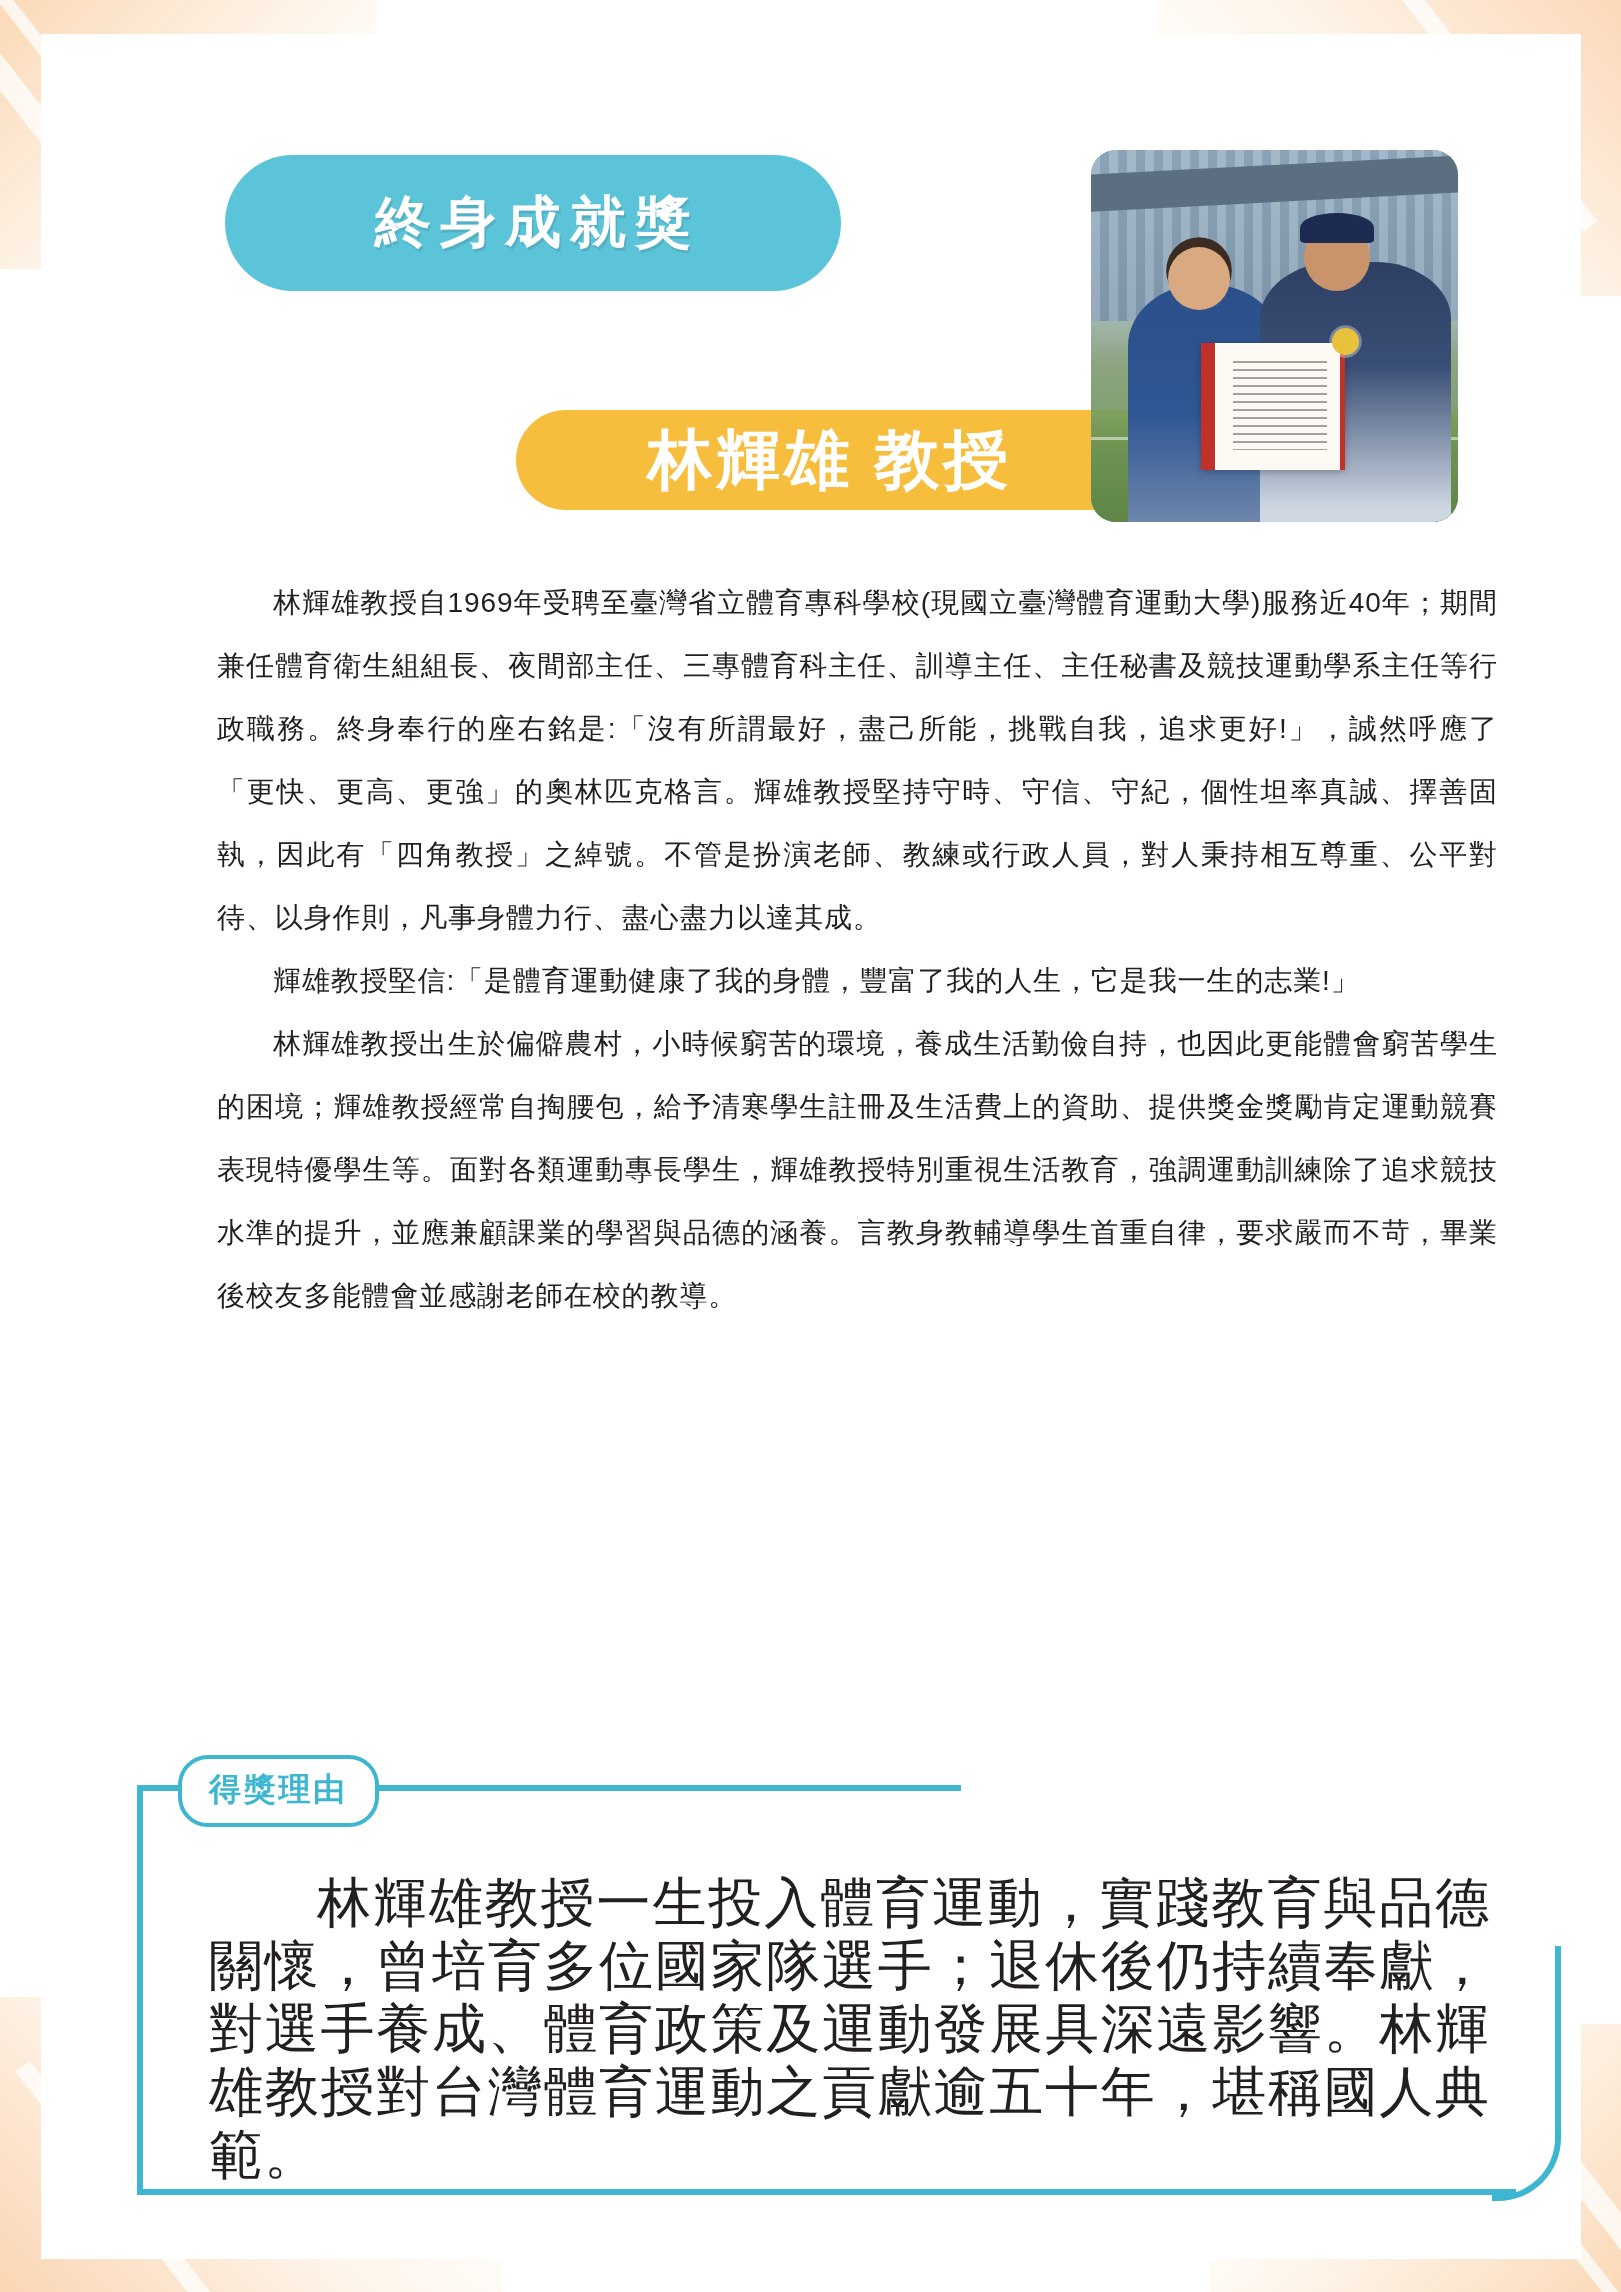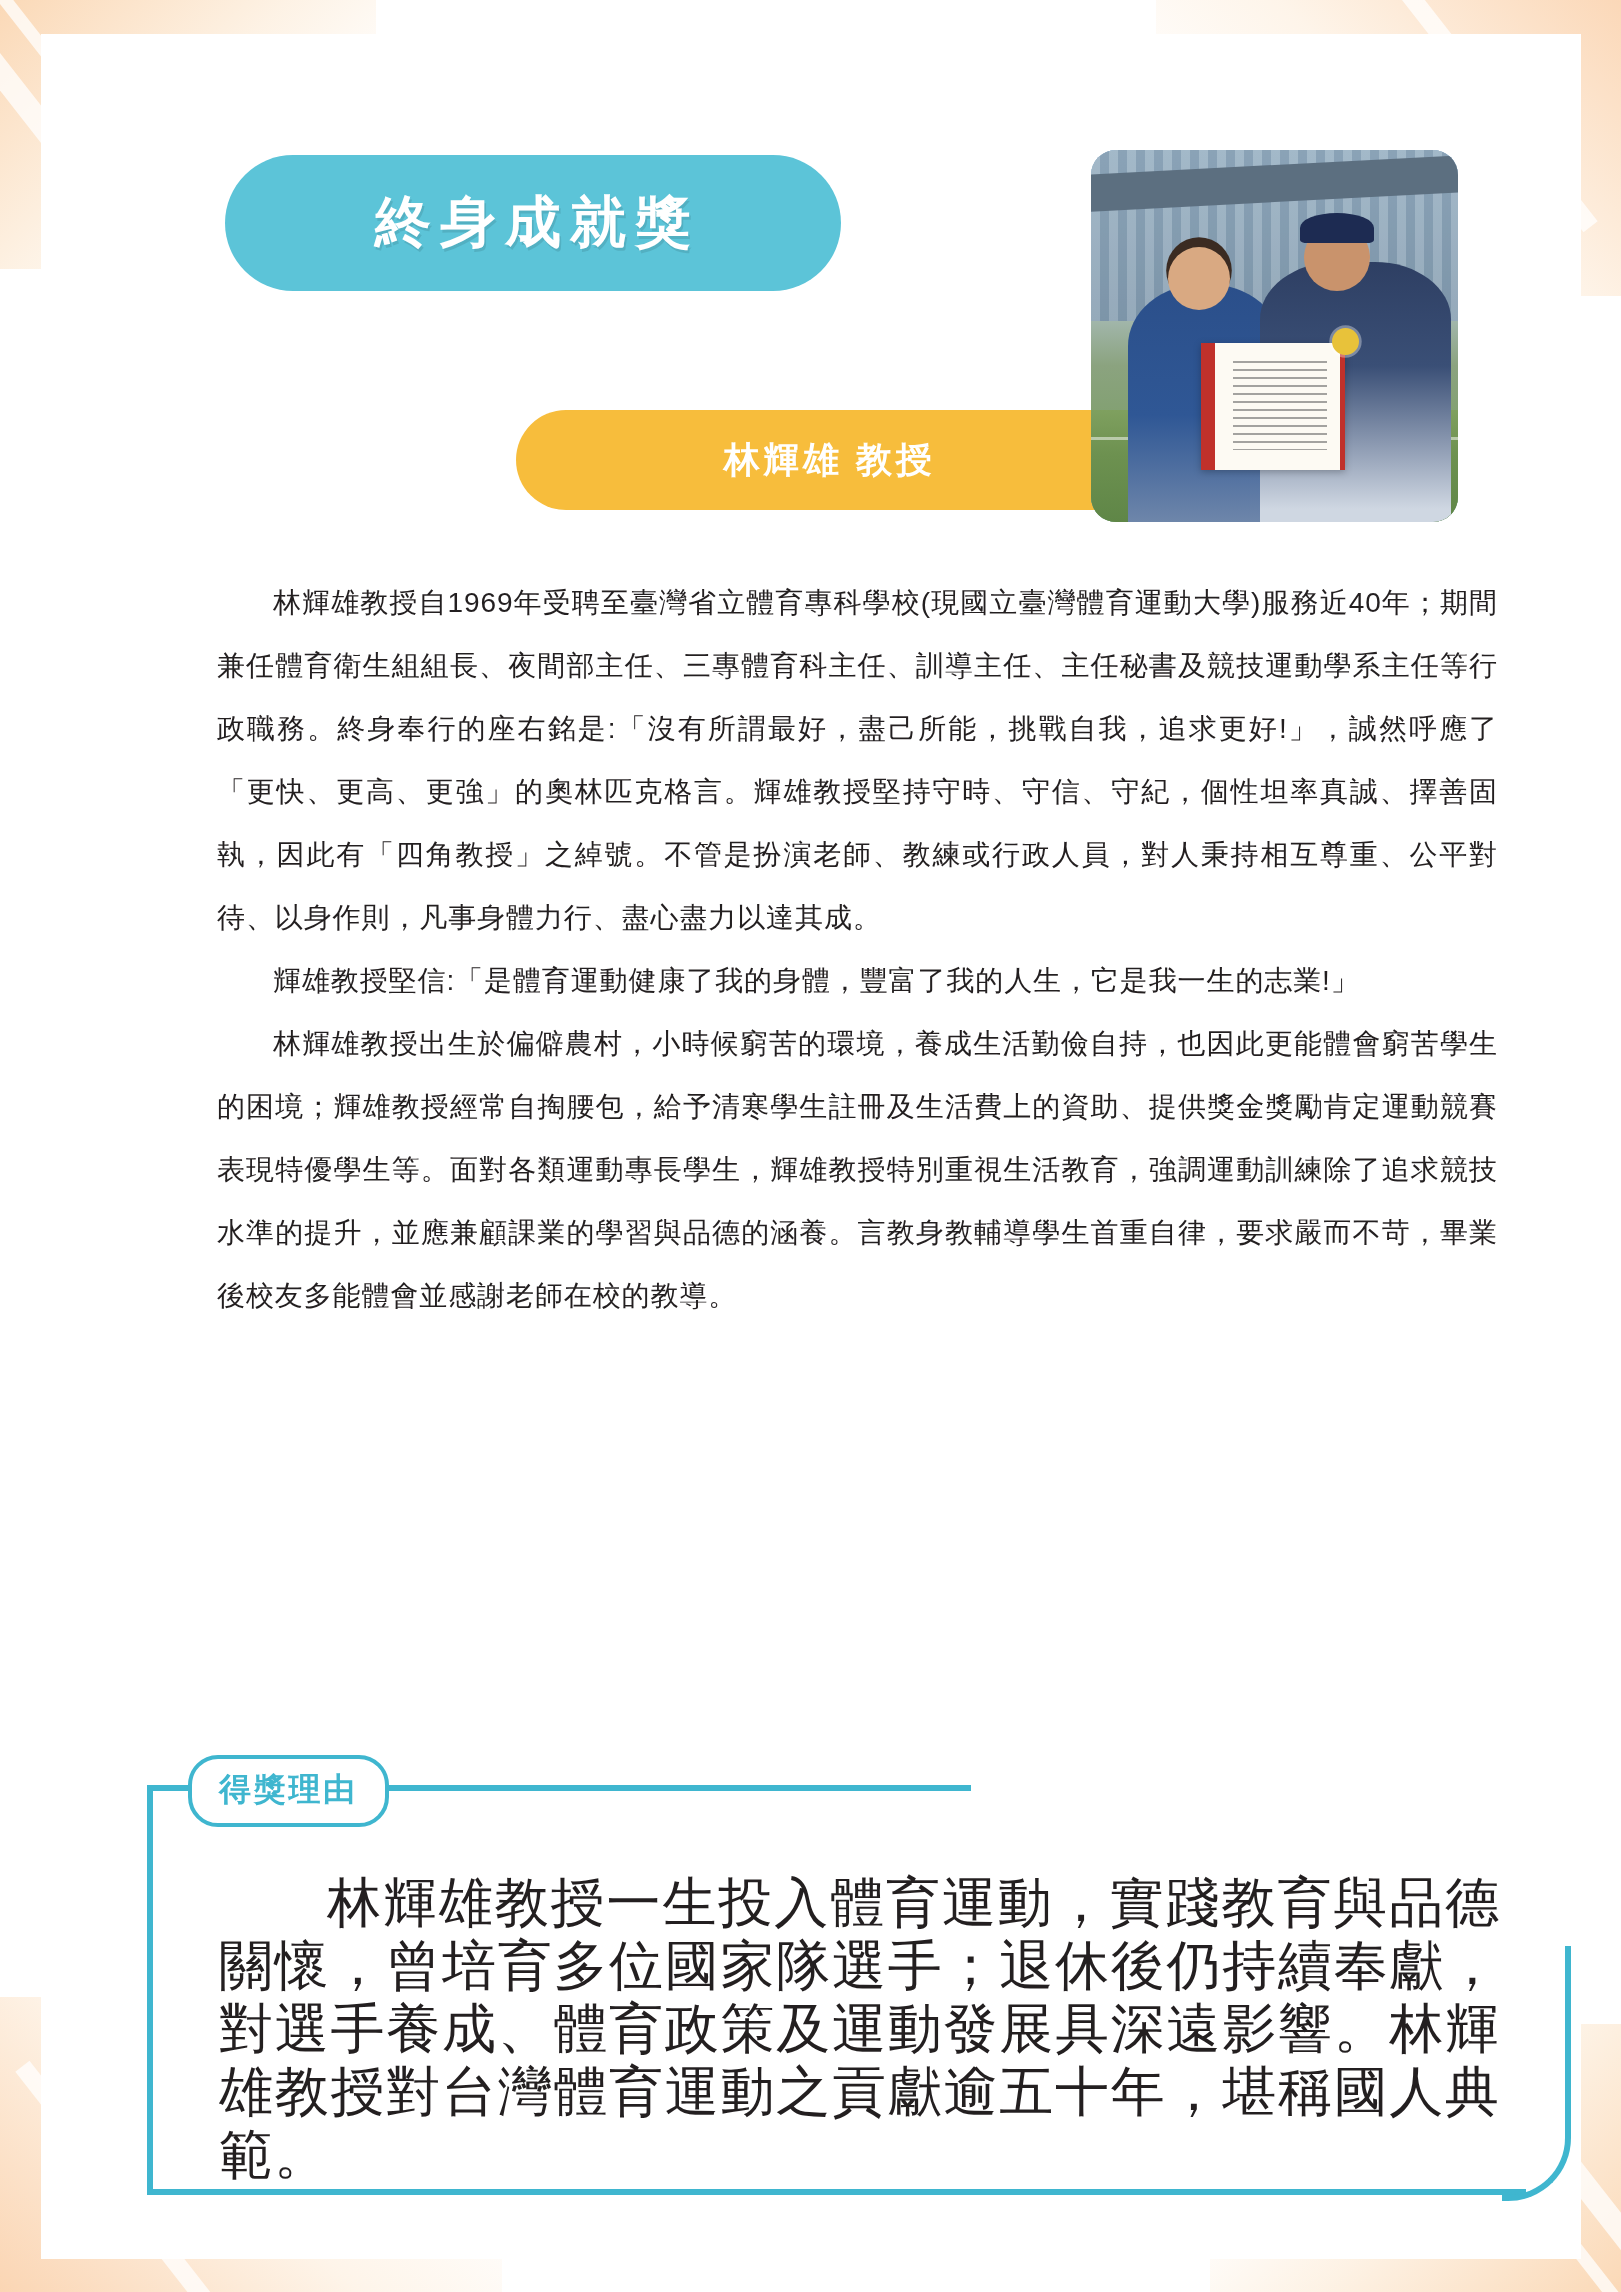--- a/index.html
+++ b/index.html
@@ -96,21 +96,21 @@
     width: 627px;
     height: 100px;
     border-radius: 50px;
     background: #f7bd3c;
     display: flex;
     align-items: center;
     justify-content: center;
   }
   .name-pill .label {
     color: #ffffff;
-    font-size: 36px;
+    font-size: 65px;
     font-weight: bold;
     letter-spacing: 3.6px;
   }
 
   
   .photo {
     position: absolute;
     left: 1050px;
     top: 116px;
     width: 367px;
@@ -213,21 +213,21 @@
     line-height: 63px;
     letter-spacing: 0.9px;
     text-align: justify;
     text-indent: 2em;
     font-family: "Liberation Sans", sans-serif;
   }
 
   
   .reason-frame {
     position: absolute;
-    left: 106px;
+    left: 96px;
     top: 1751px;
     width: 1424px;
     height: 457px;
   }
   .reason-frame .line-top-left {
     position: absolute;
     left: 0; top: 0; width: 824px; height: 6.3px;
     background: #3fb6cf;
   }
   .reason-frame .line-left {

